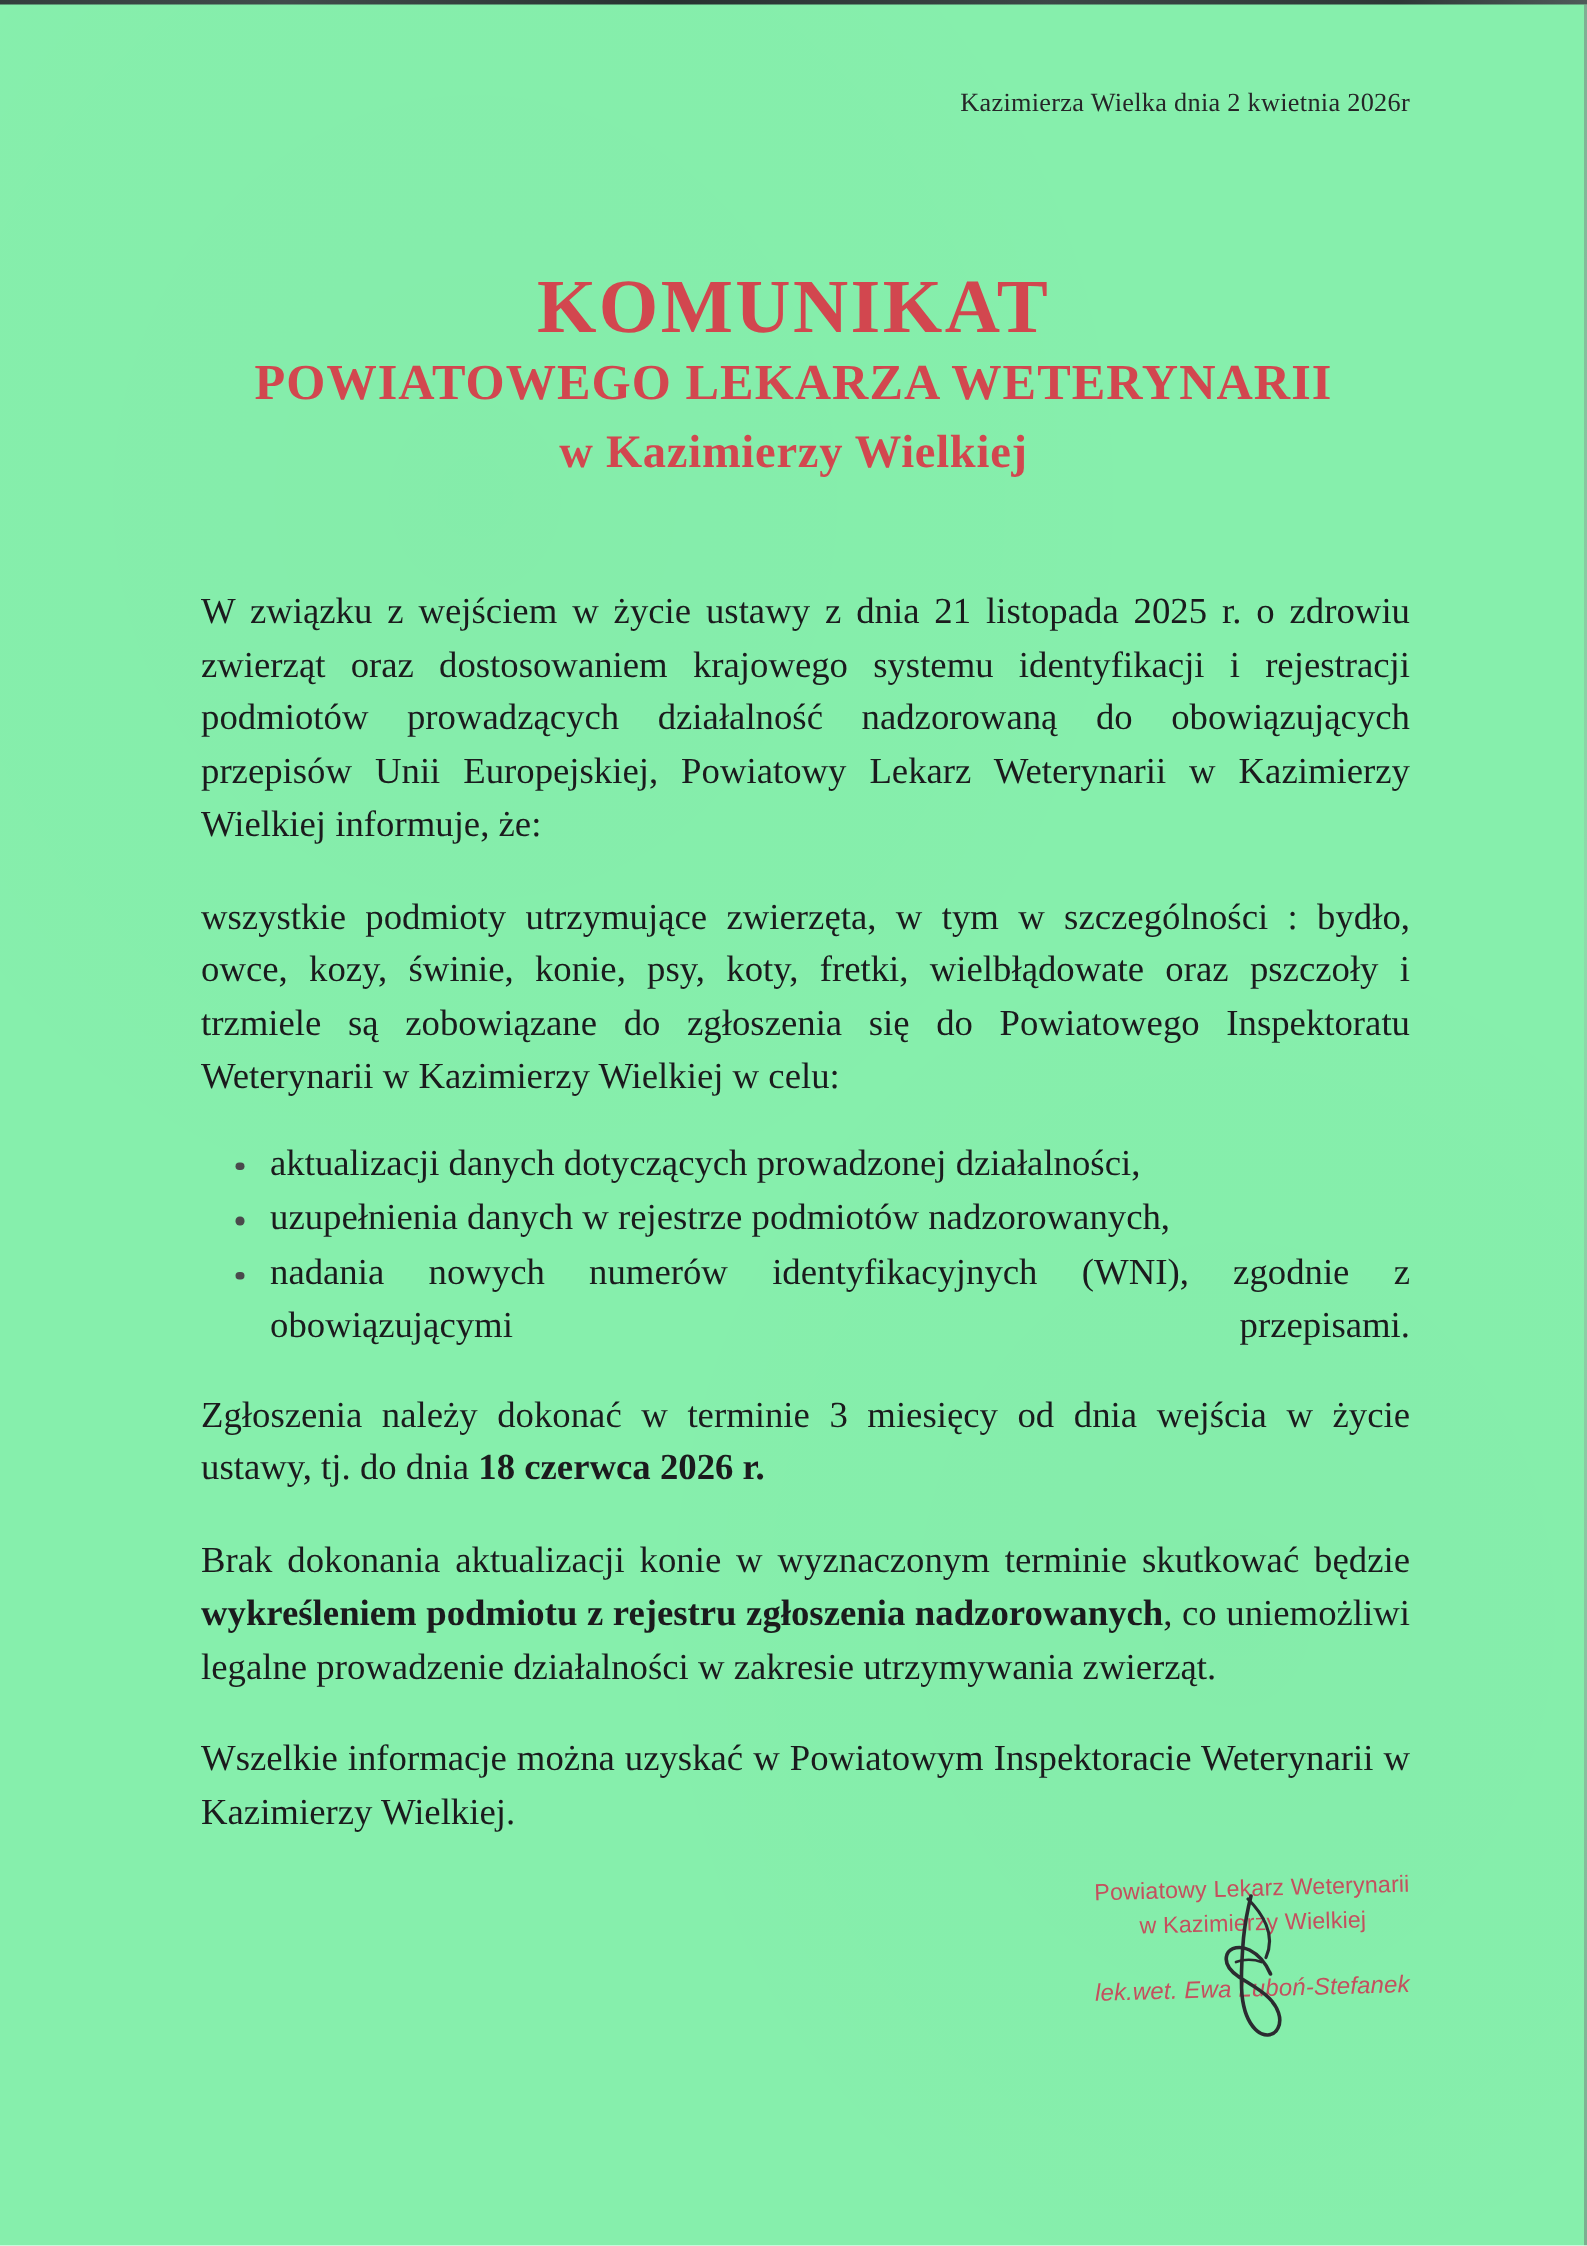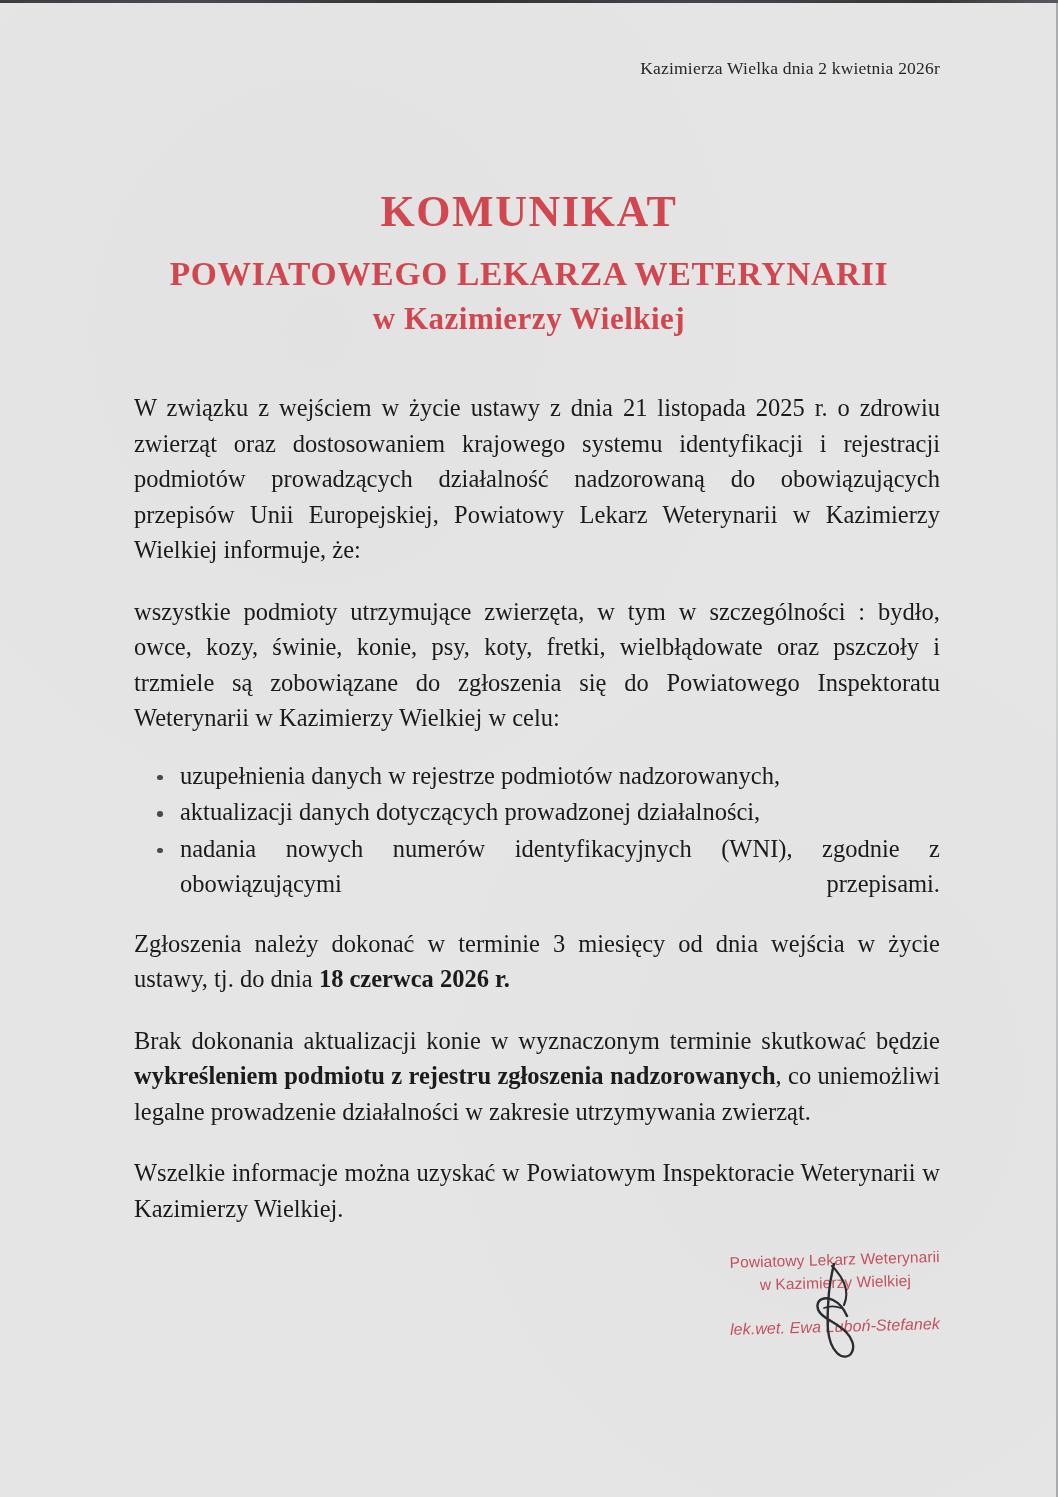--- a/index.html
+++ b/index.html
@@ -6,21 +6,21 @@
   html, body {
     margin: 0;
     padding: 0;
     background: #ffffff;
   }
 
   .page {
     position: relative;
     width: 1058px;
     height: 1497px;
-    background: #e5e5e5;
+    background: #86efac;
     overflow: hidden;
     font-family: "Liberation Serif", "DejaVu Serif", serif;
     color: #1d1d1d;
     box-sizing: border-box;
   }
 
   
   .scan-edge-top {
     position: absolute;
     top: 0;
@@ -67,32 +67,31 @@
   
   .title-block {
     position: absolute;
     top: 178px;
     left: 0;
     width: 1058px;
     text-align: center;
     color: #d2474f;
   }
   .title-line-1 {
-    font-size: 44px;
+    font-size: 51px;
     font-weight: bold;
     letter-spacing: 1.6px;
     line-height: 1.07;
-    margin-top: 10px;
   }
   .title-line-2 {
     font-size: 33.5px;
     font-weight: bold;
     letter-spacing: 0.7px;
     line-height: 1.35;
-    margin-top: 16px;
+    margin-top: 0;
     text-align: center;
   }
   .title-line-3 {
     font-size: 31px;
     font-weight: bold;
     letter-spacing: 0.5px;
     line-height: 1.3;
     margin-top: 3px;
   }
 
@@ -206,24 +205,24 @@
   </div>
 
   <div class="body-area">
 
     <p class="para last-line-left">W związku z wejściem w życie ustawy z dnia 21 listopada 2025 r. o zdrowiu zwierząt oraz dostosowaniem krajowego systemu identyfikacji i rejestracji podmiotów prowadzących działalność nadzorowaną do obowiązujących przepisów Unii Europejskiej, Powiatowy Lekarz Weterynarii w Kazimierzy Wielkiej informuje, że:</p>
 
     <p class="para last-line-left tight">wszystkie podmioty utrzymujące zwierzęta, w tym w szczególności : bydło, owce, kozy, świnie, konie, psy, koty, fretki, wielbłądowate oraz pszczoły i trzmiele są zobowiązane do zgłoszenia się do Powiatowego Inspektoratu Weterynarii w Kazimierzy Wielkiej w celu:</p>
 
     <ul class="bullet-list">
       <li>
-        <span>uzupełnienia danych w rejestrze podmiotów nadzorowanych,</span>
+        <span>aktualizacji danych dotyczących prowadzonej działalności,</span>
       </li>
       <li>
-        <span>aktualizacji danych dotyczących prowadzonej działalności,</span>
+        <span>uzupełnienia danych w rejestrze podmiotów nadzorowanych,</span>
       </li>
       <li class="justified">
         <span>nadania nowych numerów identyfikacyjnych (WNI), zgodnie z obowiązującymi przepisami.</span>
       </li>
     </ul>
 
     <p class="para last-line-left"><span>Zgłoszenia należy dokonać w terminie 3 miesięcy od dnia wejścia w życie ustawy, tj. do dnia </span><span class="bold-underline">18 czerwca 2026 r.</span></p>
 
     <p class="para last-line-left"><span>Brak dokonania aktualizacji konie w wyznaczonym terminie skutkować będzie </span><span class="bold-underline">wykreśleniem podmiotu z rejestru zgłoszenia nadzorowanych</span><span>, co uniemożliwi legalne prowadzenie działalności w zakresie utrzymywania zwierząt.</span></p>
 

